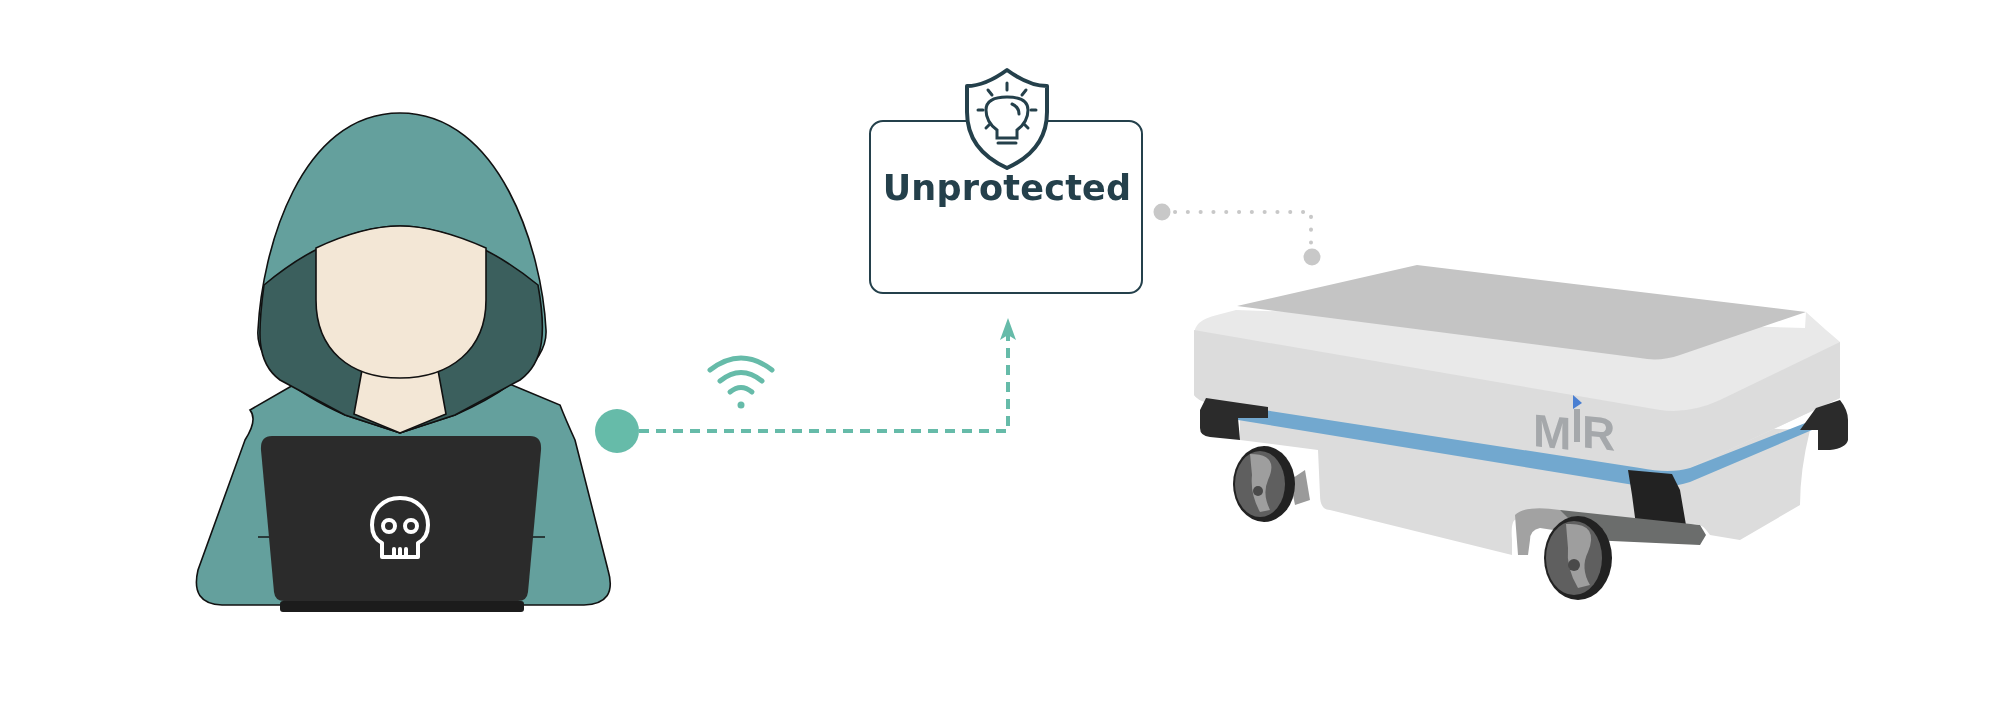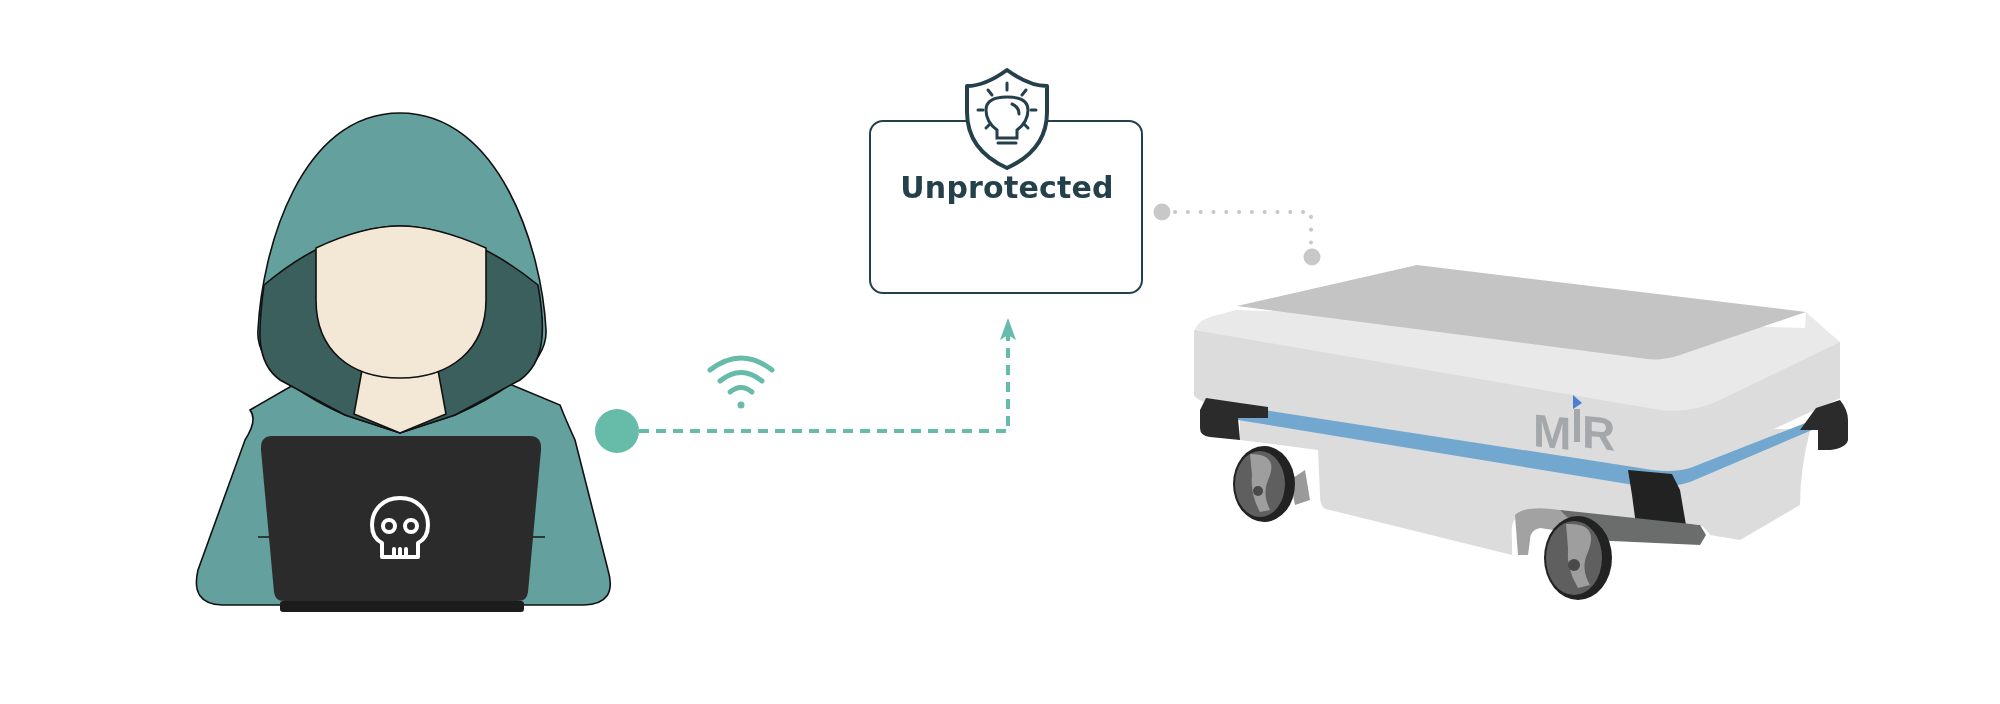--- a/index.html
+++ b/index.html
@@ -6,21 +6,21 @@
   body { width: 2000px; height: 704px; position: relative; overflow: hidden; font-family: "DejaVu Sans", sans-serif; }
   .layer { position: absolute; left: 0; top: 0; }
   .ip-card {
     position: absolute; left: 869px; top: 120px; width: 274px; height: 174px;
     border: 2.5px solid #24404b; border-radius: 14px; background: #fff; box-sizing: border-box;
   }
   .ip-text {
     position: absolute; left: 869px; top: 172px; width: 276px; text-align: center;
     color: #24404b; line-height: 32px;
   }
-  .ip-bold { font-weight: bold; font-size: 30px; display: block; letter-spacing: 0.2px; }
+  .ip-bold { font-weight: bold; font-size: 35px; display: block; letter-spacing: 0.2px; }
   .ip-light { font-weight: normal; font-size: 27px; display: block; color: #3a5560; }
 </style>
 </head>
 <body>
 
 <svg class="layer" width="2000" height="704" viewBox="0 0 2000 704">
 
   <g>
 
     <path d="M250,410 Q258,420 245,440 L198,570 Q190,604 222,605 L584,605 Q618,604 608,570 L575,440 Q565,418 560,405 L500,380 L400,430 L302,380 Z" fill="#64a09d" stroke="#111" stroke-width="1.6"></path>

